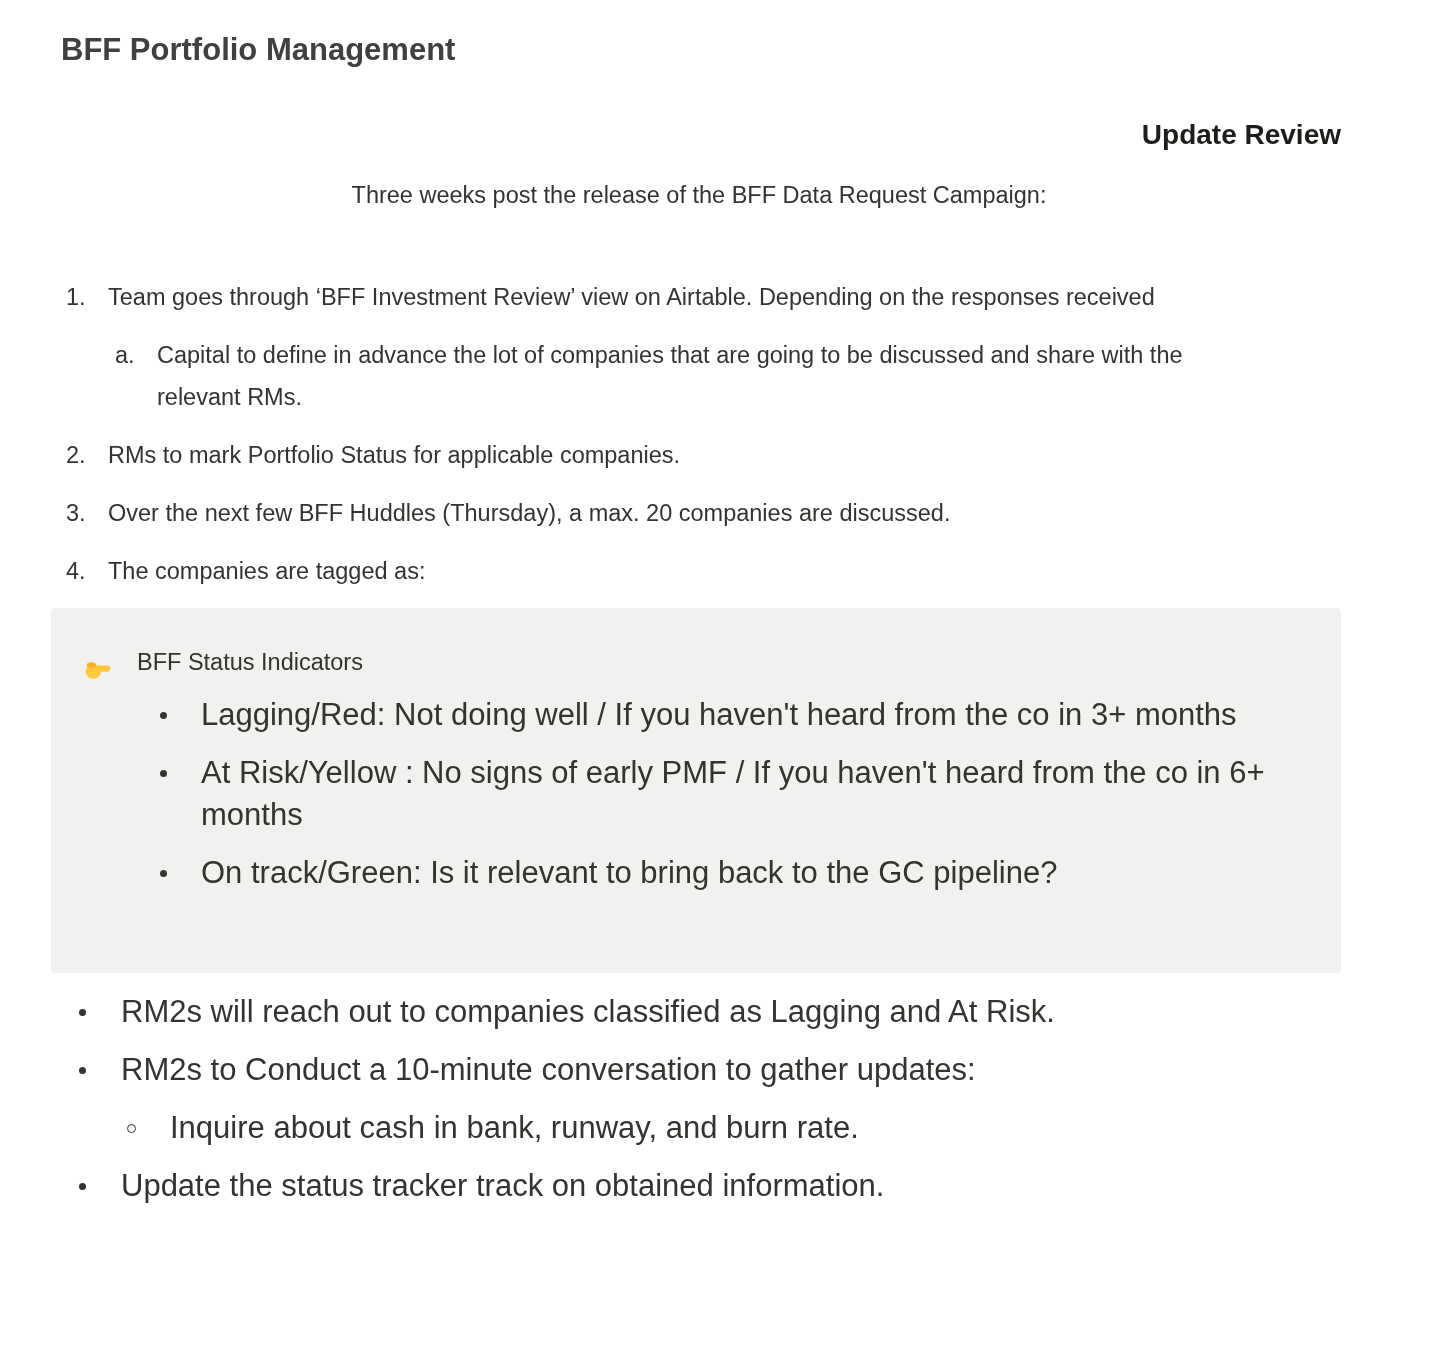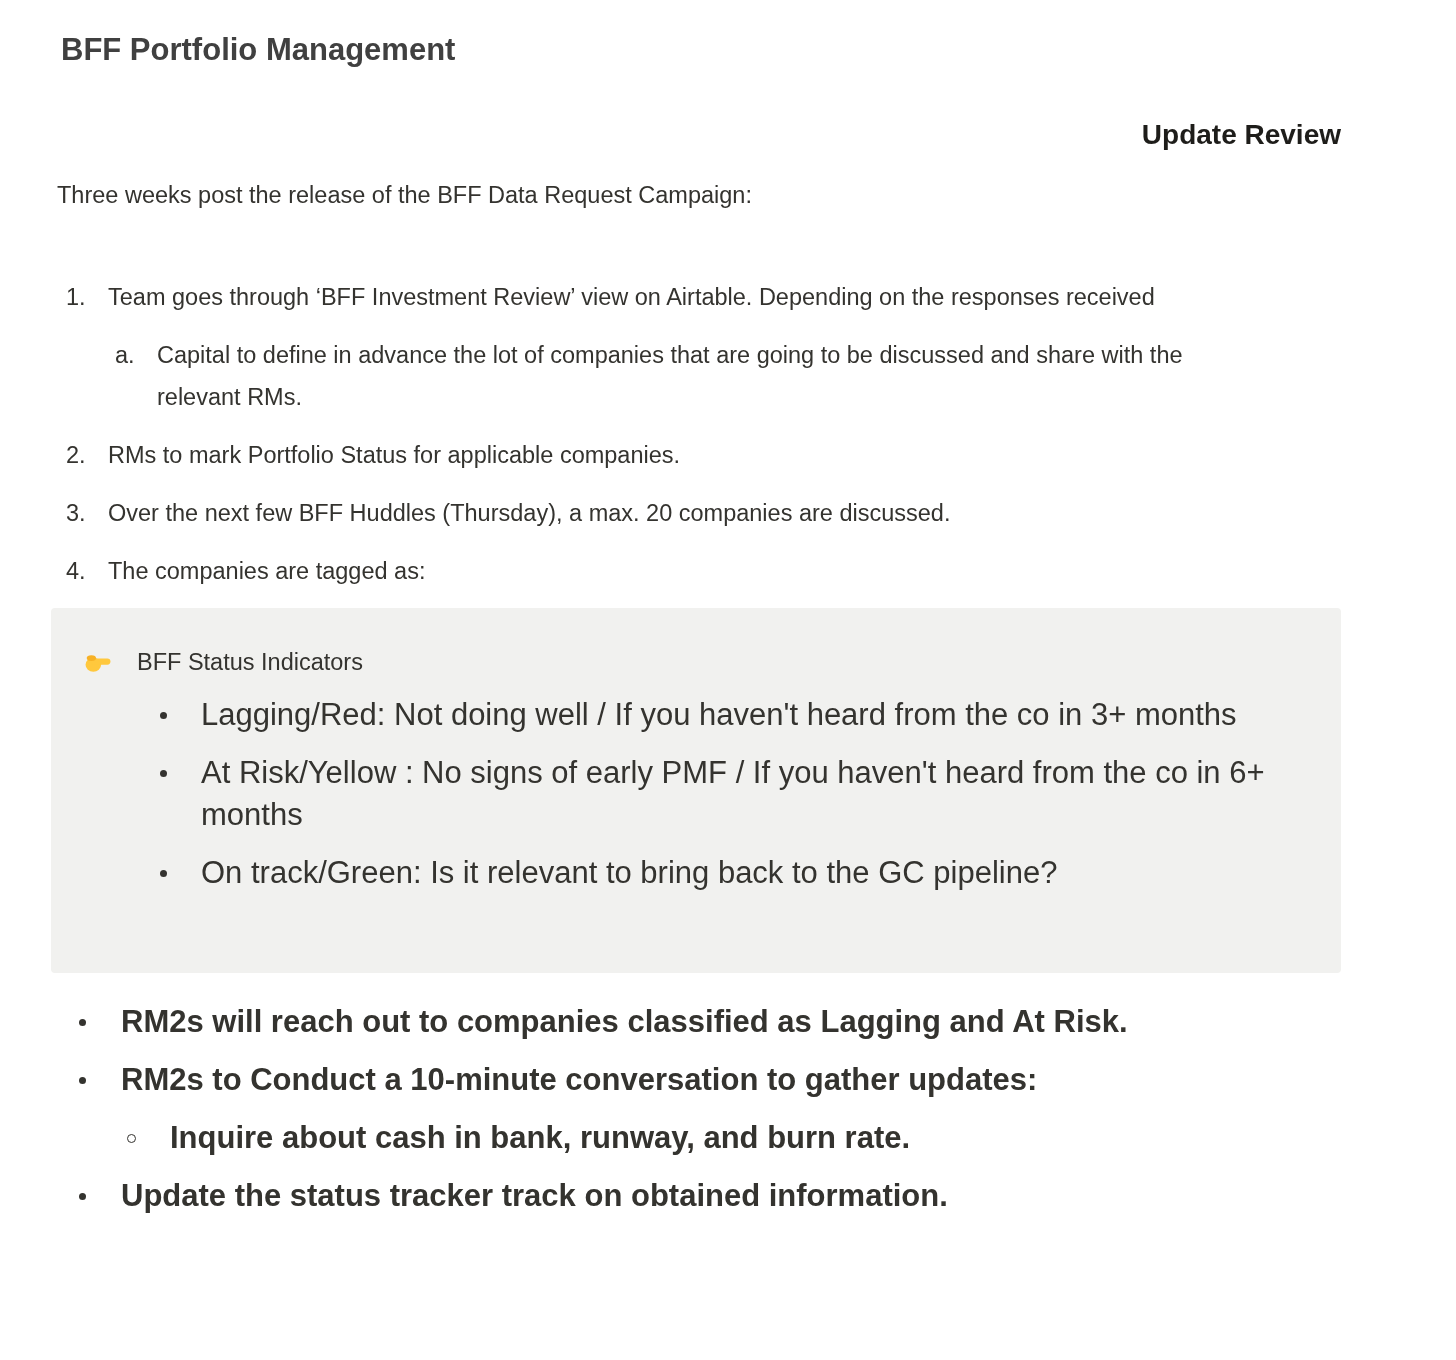--- a/index.html
+++ b/index.html
@@ -17,50 +17,50 @@
   .page-title {
     font-size: 31px; line-height: 42px; font-weight: 700;
     color: #404040; margin: 4px;
   }
   .section-heading {
     font-size: 28px; line-height: 38px; font-weight: 700;
     color: #1e1d1a; margin: 45px 0 0 0; text-align: right;
   }
   .section-heading.rm { margin-top: 108px; }
 
-  .para { font-size: 23.5px; line-height: 42px; margin: 20px 0 0 0; }
+  .para { font-size: 23.5px; line-height: 42px; margin: 20px 0 0 0; text-align: center; }
 
   
   .olist { margin-top: 60px; }
   .li { display: flex; font-size: 23.5px; line-height: 42px; margin-bottom: 16px; }
   .li .marker { flex: none; box-sizing: border-box; width: 51px; padding-left: 9px; }
   .li.sub { margin-left: 49px; }
   .li-text.w1 { max-width: 1150px; }
   .li-text.w2 { max-width: 1100px; }
 
   
   .callout {
     box-sizing: border-box;
     background: #f1f1ef;
     border-radius: 4px;
     margin: 15px 0 0 -6px;
     width: 1290px;
     padding: 33px 30px 63px 33px;
   }
-  .callout-head { display: flex; align-items: center; font-size: 23.5px; line-height: 42px; }
+  .callout-head { display: flex; align-items: flex-end; font-size: 23.5px; line-height: 42px; }
   .callout-icon { flex: none; width: 28px; height: 28px; margin-right: 25px; display: flex; align-items: center; }
   .callout-blist { margin-top: 11px; margin-left: 76px; }
 
   
   .bli { display: flex; font-size: 31px; line-height: 42px; margin-bottom: 16px; gap: 13px; }
   .bli .bmarker { flex: none; width: 28px; height: 42px; display: flex; align-items: center; justify-content: flex-start; }
   .dot { width: 7px; height: 7px; border-radius: 50%; background: #34332f; display: block; }
   .circle { box-sizing: border-box; width: 9px; height: 9px; border-radius: 50%; border: 1.5px solid #34332f; display: block; background: transparent; }
 
-  .rm-blist { margin-top: 28px; font-weight: bold; }
+  .rm-blist { margin-top: 18px; }
   .rm-blist .bli .bmarker { width: 51px; justify-content: center; }
   .rm-blist .bli.sub { margin-left: 49px; }
 </style>
 </head>
 <body>
 
 <div class="page">
 
   <h1 class="page-title">BFF Portfolio Management</h1>
 

